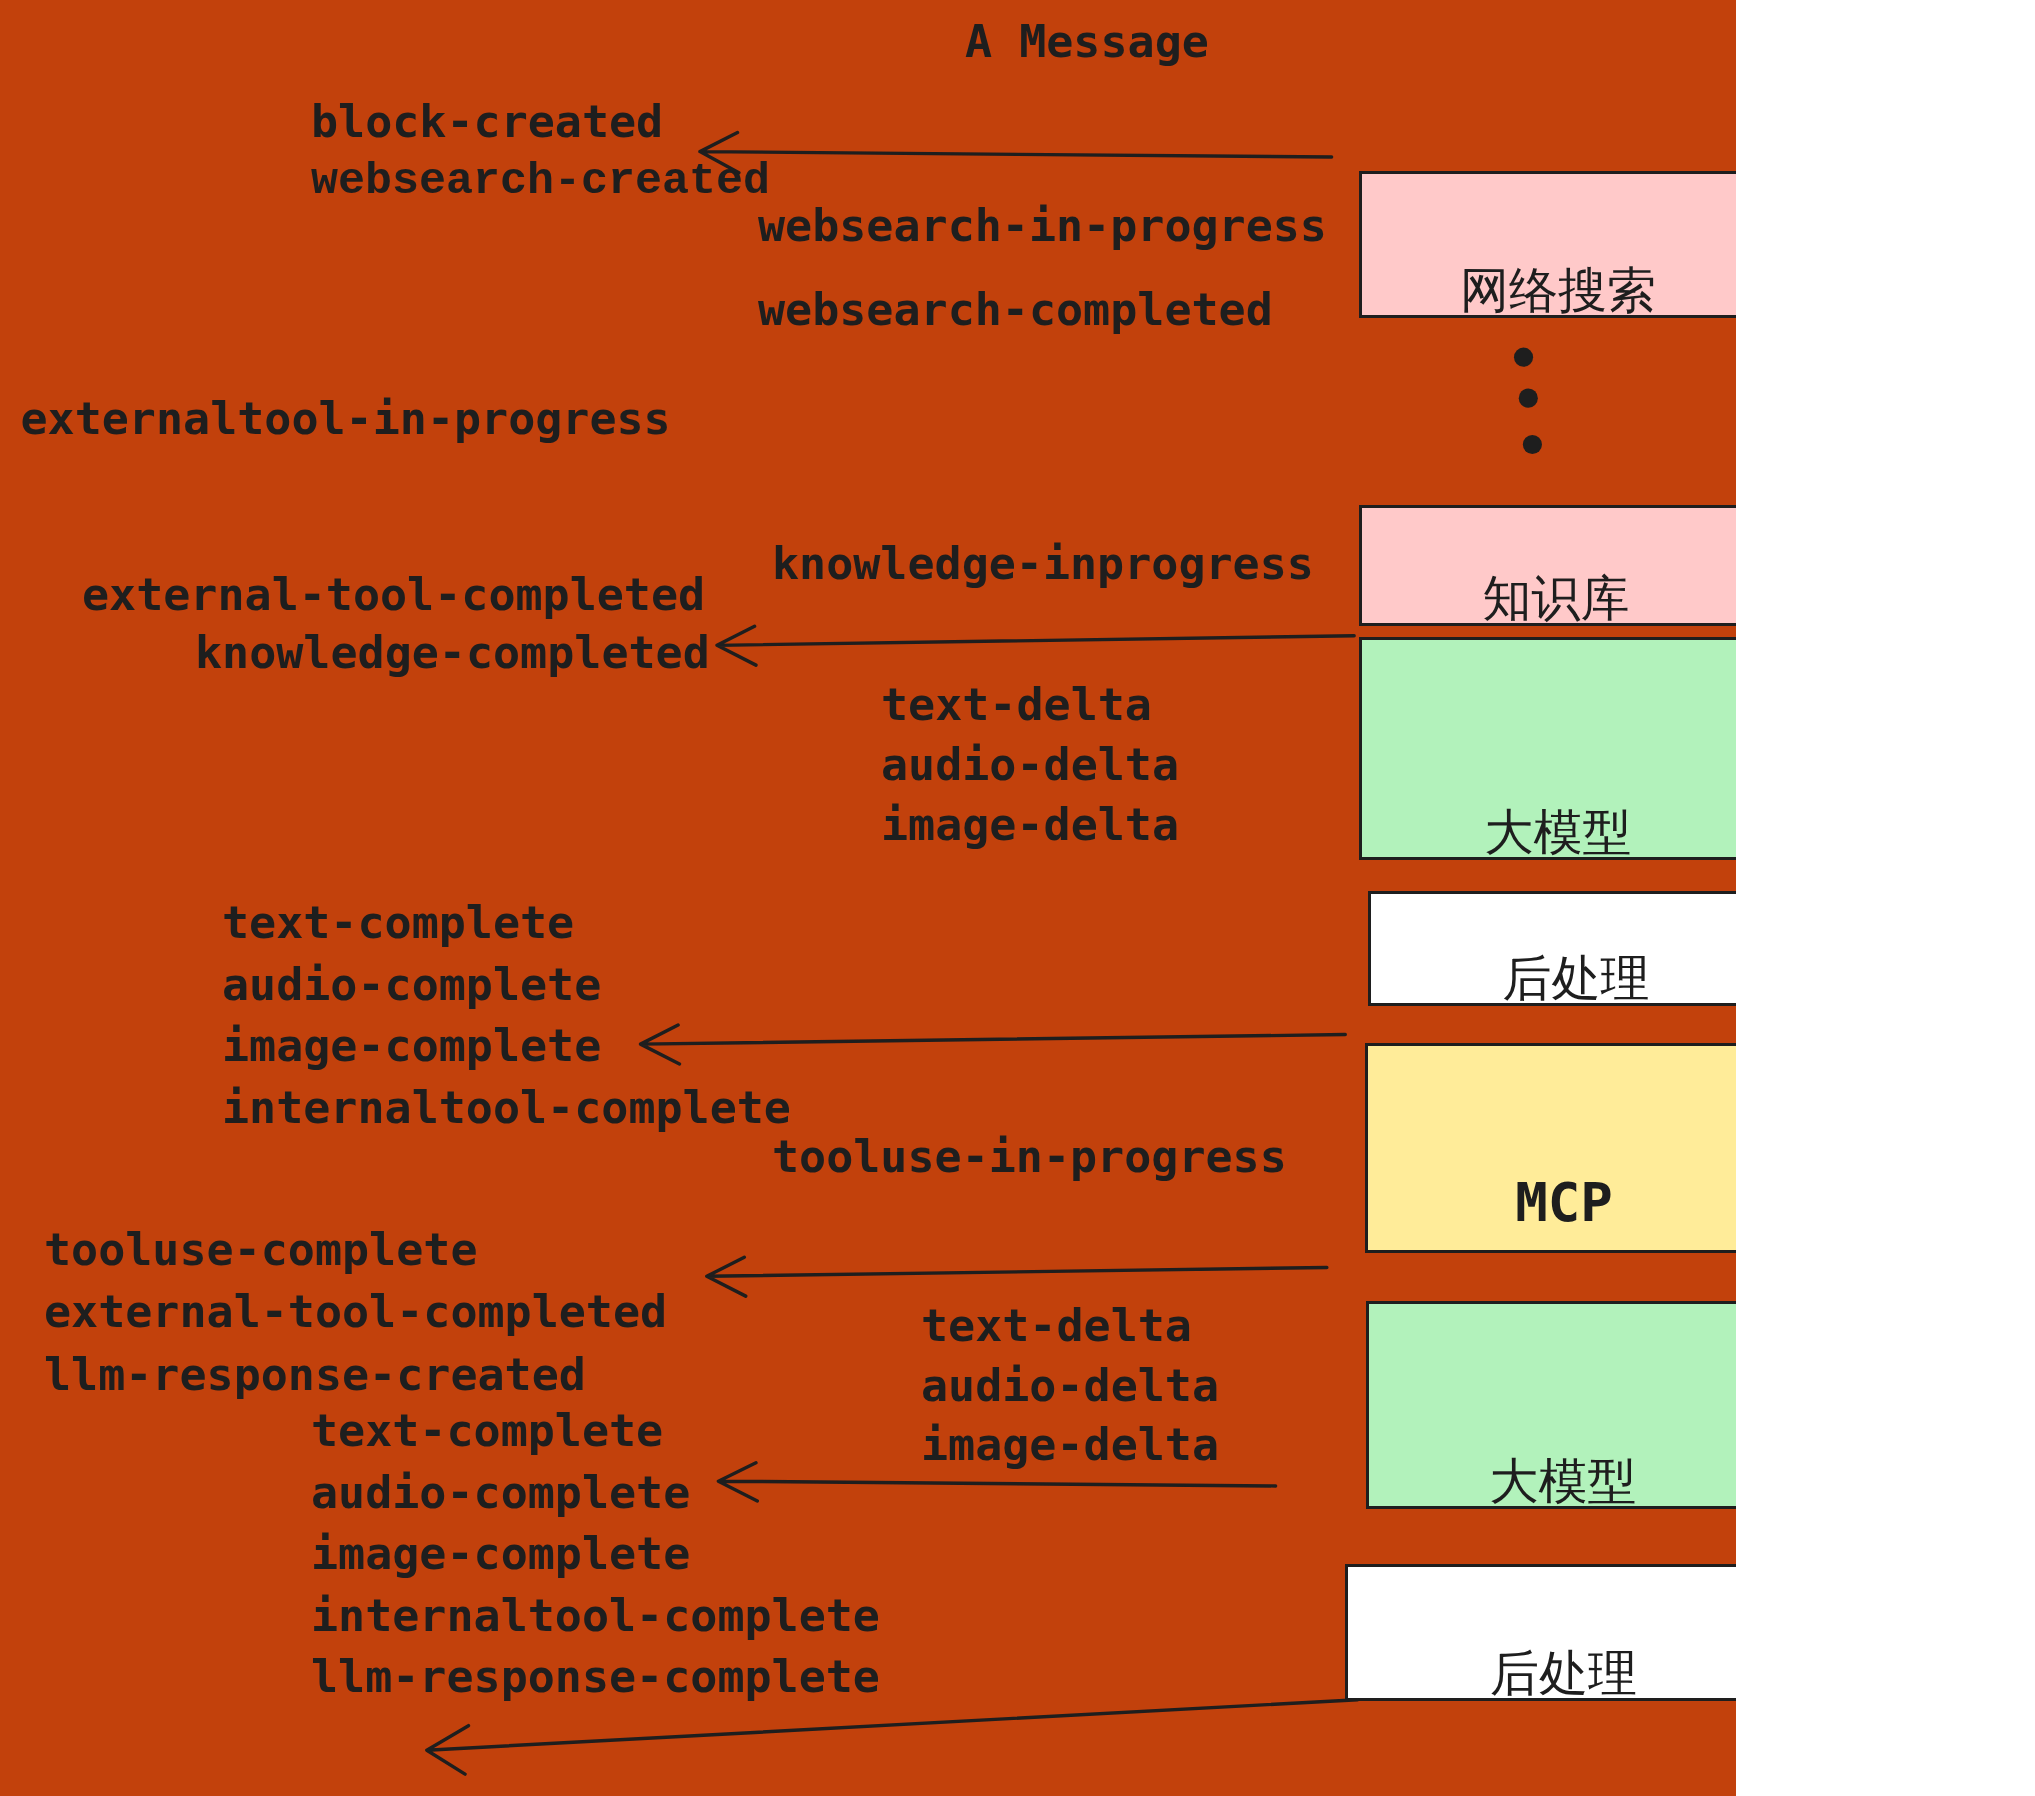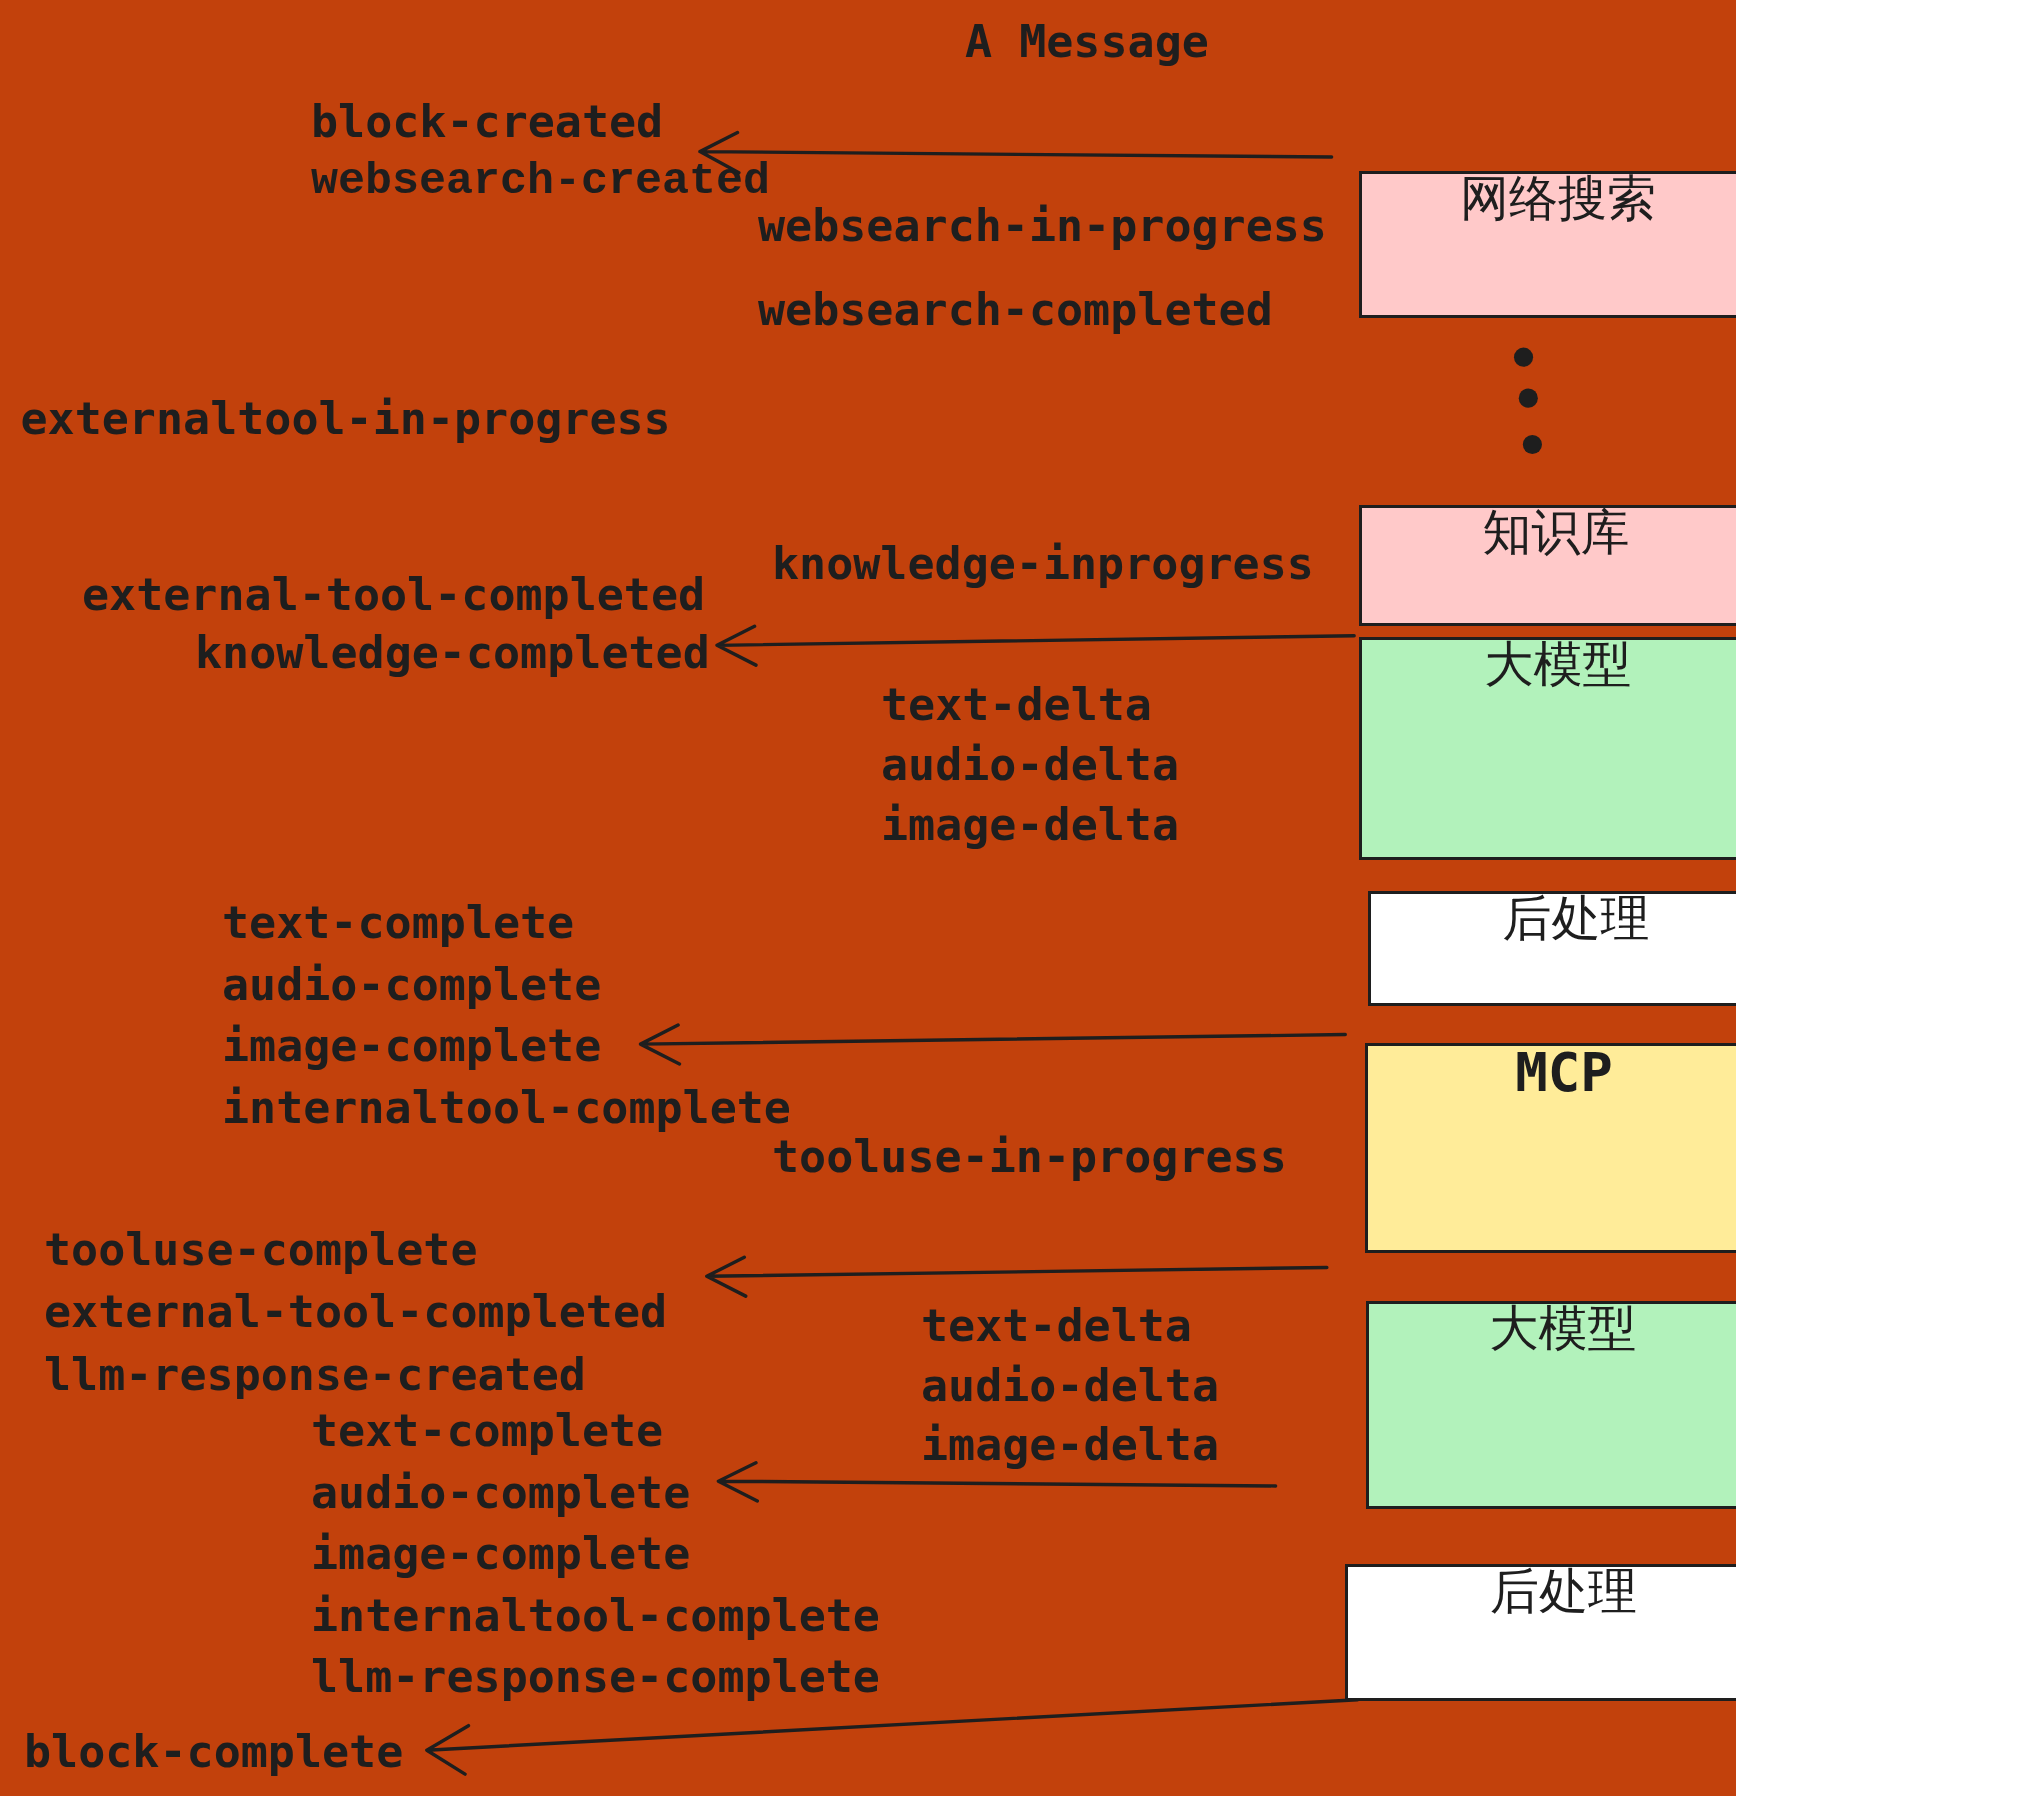--- a/index.html
+++ b/index.html
@@ -23,21 +23,21 @@
     position:absolute;
     font-size:45px;
     line-height:1;
     font-weight:bold;
     white-space:nowrap;
   }
   .box{
     position:absolute;
     border:3.4px solid #1e1e1e;
     display:flex;
-    align-items:flex-start;
+    align-items:flex-end;
     justify-content:center;
     box-sizing:border-box;
   }
   .box .cjk{
     font-family:"DejaVu Sans","Liberation Sans",sans-serif;
     font-size:49px;
     line-height:1;
     white-space:nowrap;
     color:#1e1e1e;
   }
@@ -103,21 +103,20 @@
   <div class="evt" style="left:921px;top:1303px;">text-delta</div>
   <div class="evt" style="left:921px;top:1363px;">audio-delta</div>
   <div class="evt" style="left:921px;top:1422px;">image-delta</div>
 
   <div class="evt" style="left:311px;top:1408px;">text-complete</div>
   <div class="evt" style="left:311px;top:1470px;">audio-complete</div>
   <div class="evt" style="left:311px;top:1531px;">image-complete</div>
   <div class="evt" style="left:311px;top:1593px;">internaltool-complete</div>
   <div class="evt" style="left:311px;top:1654px;">llm-response-complete</div>
 
-  <div class="evt" style="left:24px;top:1729px;">block-complete</div>
 
   <div class="box" style="left: 1359px; top: 171px; width: 398px; height: 147px; background: rgb(255, 201, 201);">
     <span class="cjk">网络搜索</span>
   </div>
   <div class="box" style="left: 1359px; top: 505px; width: 394px; height: 121px; background: rgb(255, 201, 201);">
     <span class="cjk">知识库</span>
   </div>
   <div class="box" style="left: 1359px; top: 637px; width: 398px; height: 223px; background: rgb(178, 242, 187);">
     <span class="cjk">大模型</span>
   </div>

